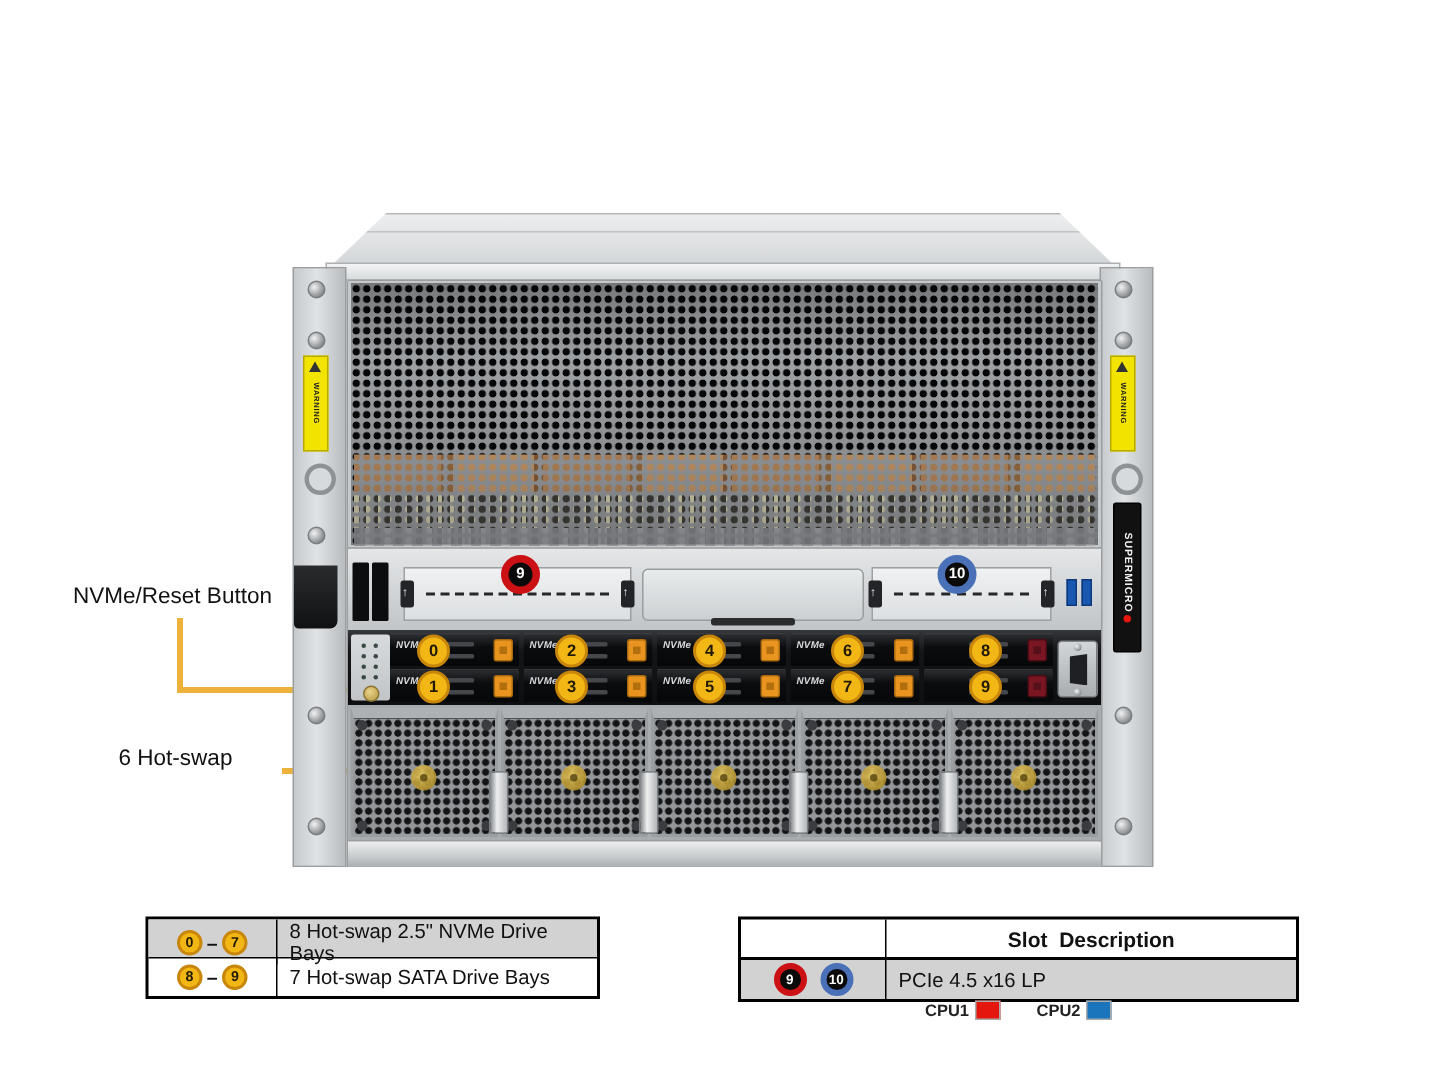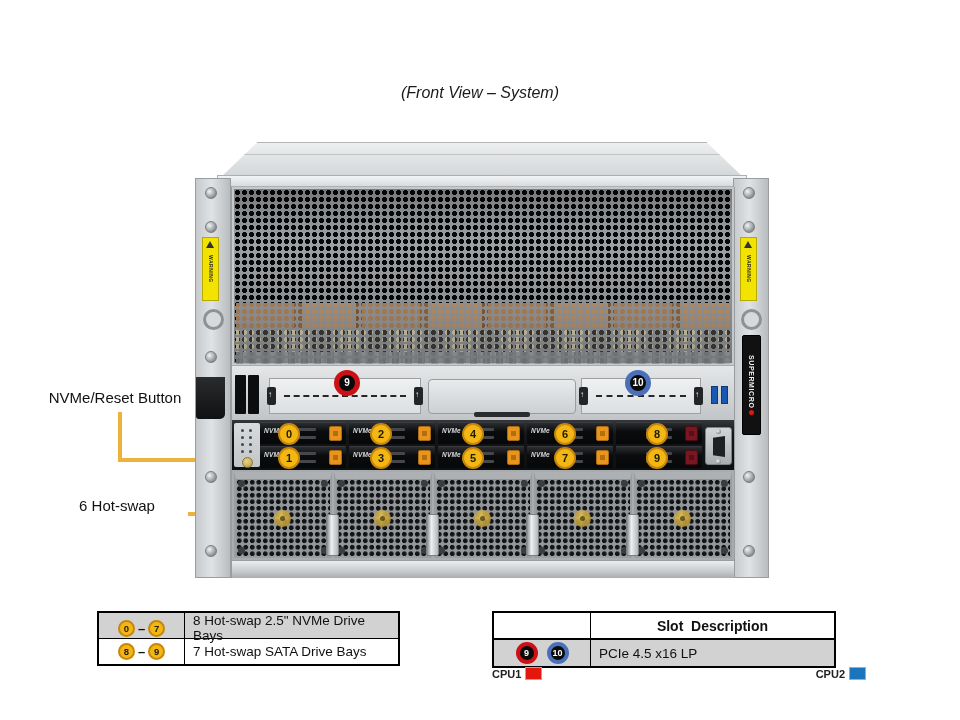--- a/index.html
+++ b/index.html
@@ -117,40 +117,39 @@
   .dt-head{display:grid;grid-template-columns:86px 1fr;height:25px;border-bottom:3px solid #000;}
   .hcell{display:flex;align-items:center;justify-content:center;font-weight:bold;font-size:14px;}
   .vdiv{border-right:1.5px solid #000;}
   .dt-row{display:grid;grid-template-columns:86px 1fr;height:25px;}
   .dt-row.alt{background:#d2d2d2;}
   .dt-row + .dt-row{border-top:1px solid #000;}
   .cell-range{display:flex;align-items:center;justify-content:center;gap:3px;}
   .cell-desc{display:flex;align-items:center;padding-left:8px;font-size:13.5px;}
   .badge-y.sm{width:17px;height:17px;font-size:9.5px;flex:none;}
   .dash{font-weight:bold;font-size:13px;}
-  #slot-table{left:492px;top:611px;width:344px;}
+  #slot-table{left:492px;top:611px;width:374px;}
   .st-head{display:grid;grid-template-columns:97px 1fr;height:25px;border-bottom:2px solid #000;}
   .st-head .hcell{white-space:pre;}
   .st-row{display:grid;grid-template-columns:97px 1fr;height:26px;background:#d2d2d2;}
   .cell-badges{display:flex;align-items:center;justify-content:center;gap:9px;}
   .badge-ring.tbl{position:static;width:22px;height:22px;border-width:4.5px;flex:none;}
   .badge-ring.tbl .ring-num{font-size:9px;}
 
   
-  .legend{left:492px;top:667px;width:374px;display:flex;justify-content:space-between;align-items:center;gap:24px;}
+  .legend{left:492px;top:667px;width:374px;display:flex;justify-content:center;align-items:center;gap:24px;}
   .leg-item{display:flex;align-items:center;}
   .leg-label{font-size:11px;font-weight:bold;color:#222;}
   .leg-swatch{width:17px;height:13px;margin-left:4px;border:1px solid #aaa;box-sizing:border-box;}
 </style>
 </head>
 <body>
 
 <div class="stage">
 
-  <div class="abs fig-title">(Front View – System)</div>
 
   <div class="abs co-label" id="lbl-power">NVMe/Reset Button</div>
   <div class="abs" id="line-power"></div>
   <div class="abs co-label" id="lbl-fans">
     <div>6 Hot-swap</div>
   </div>
   <div class="abs co-line" id="line-fans"></div>
 
   <div class="abs chassis">
     <div class="abs lid"></div>

